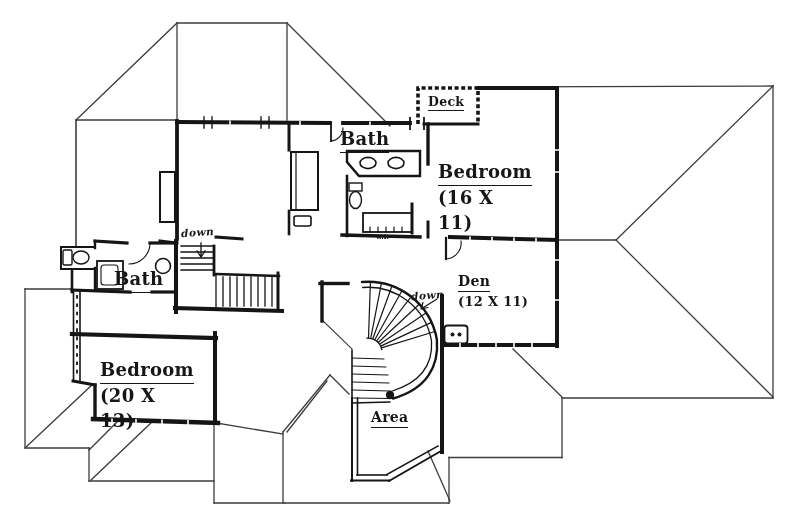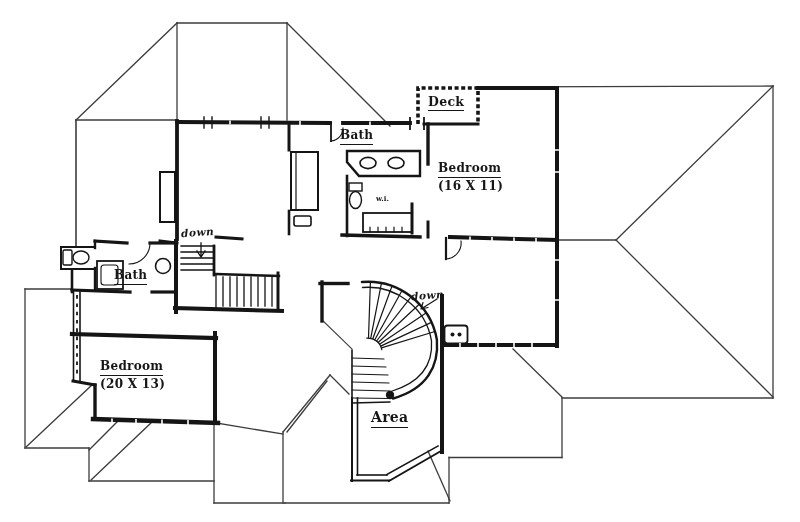--- a/index.html
+++ b/index.html
@@ -2,24 +2,24 @@
 <html><head>
 <meta charset="utf-8">
 <style>
   html,body{margin:0;padding:0;background:#fff;}
   #stage{position:relative;width:800px;height:522px;background:#ffffff;overflow:hidden;
          font-family:"DejaVu Serif",serif;}
   #plan-svg{position:absolute;left:0;top:0;}
   .rlabel{position:absolute;text-align:left;color:#161616;font-weight:bold;
           line-height:1.38;letter-spacing:.3px;}
   .rlabel .nm{display:inline-block;border-bottom:1.6px solid #161616;padding-bottom:0px;}
-  .sz13{font-size:12px;} .sz14{font-size:14px;} .sz12{font-size:12.5px;}
+  .sz13{font-size:18px;} .sz14{font-size:14px;} .sz12{font-size:12.5px;}
   .down{position:absolute;font-size:10.5px;font-style:italic;font-weight:bold;color:#161616;
         letter-spacing:.5px;transform:rotate(-4deg);}
-  .tiny{position:absolute;font-size:7px;font-weight:bold;color:#161616;}
+  .tiny{position:absolute;font-size:7px;font-weight:bold;color:#161616;margin-top:38px;}
 </style>
 </head>
 <body>
 
 <div id="stage">
 
 <svg id="plan-svg" width="800" height="522" viewBox="0 0 800 522">
 
   <g stroke="#3c3c3c" stroke-width="1.3" fill="none" stroke-linecap="square">
 
@@ -217,20 +217,24 @@
 
   <div class="rlabel sz12" style="left:428px;top:93px;width:42px;">
     <span class="nm">Deck</span>
   </div>
 
   <div class="rlabel sz13" style="left:438px;top:160px;width:80px;">
     <span class="nm">Bedroom</span><br>
     <span>(16 X 11)</span>
   </div>
 
+  <div class="rlabel sz14" style="left:458px;top:272px;width:74px;">
+    <span class="nm">Den</span><br>
+    <span style="font-size:13px;">(12 X 11)</span>
+  </div>
 
   <div class="rlabel sz13" style="left:114px;top:267px;width:48px;">
     <span class="nm">Bath</span>
   </div>
 
   <div class="rlabel sz13" style="left:100px;top:358px;width:84px;">
     <span class="nm">Bedroom</span><br>
     <span>(20 X 13)</span>
   </div>
 

